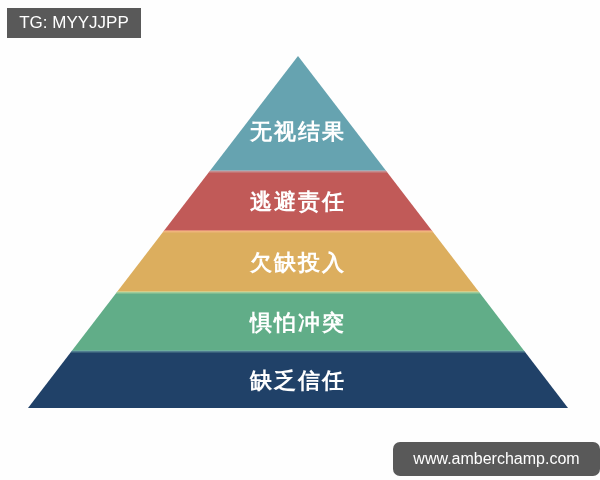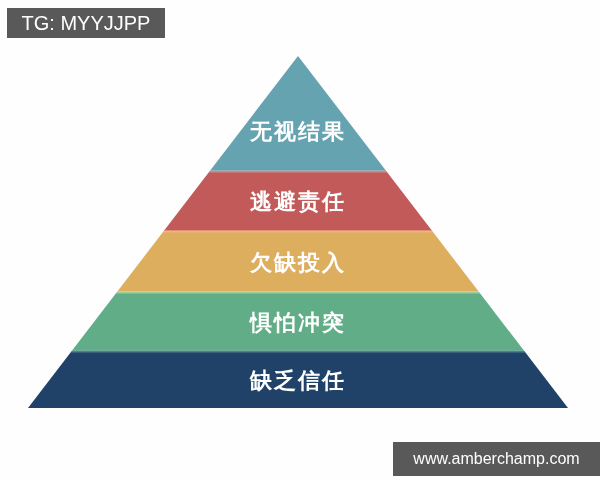--- a/index.html
+++ b/index.html
@@ -30,34 +30,35 @@
     dominant-baseline: central;
   }
   .watermark {
     position: absolute;
     color: #ffffff;
     white-space: nowrap;
   }
   .watermark-top-left {
     left: 7px;
     top: 8px;
-    width: 158px;
+    width: 134px;
     height: 30px;
     line-height: 30px;
     text-align: center;
-    font-size: 20px;
+    font-size: 17px;
   }
   .watermark-bottom-right {
     right: 0;
     top: 442px;
     width: 207px;
     height: 34px;
     line-height: 34px;
     text-align: center;
     font-size: 16px;
+    border-radius: 7px;
   }
 </style>
 </head>
 <body>
 
 <div class="page" style="background: rgb(254, 254, 254);">
 
   <svg class="pyramid-svg" id="pyramid-svg" width="600" height="480" viewBox="0 0 600 480">
       <polygon points="298,56 386.21022727272725,171 209.78977272727275,171" fill="#66a3b0"></polygon>
       <polygon points="209.78977272727275,171 386.21022727272725,171 432.2329545454545,231 163.76704545454547,231" fill="#c15a58"></polygon>

